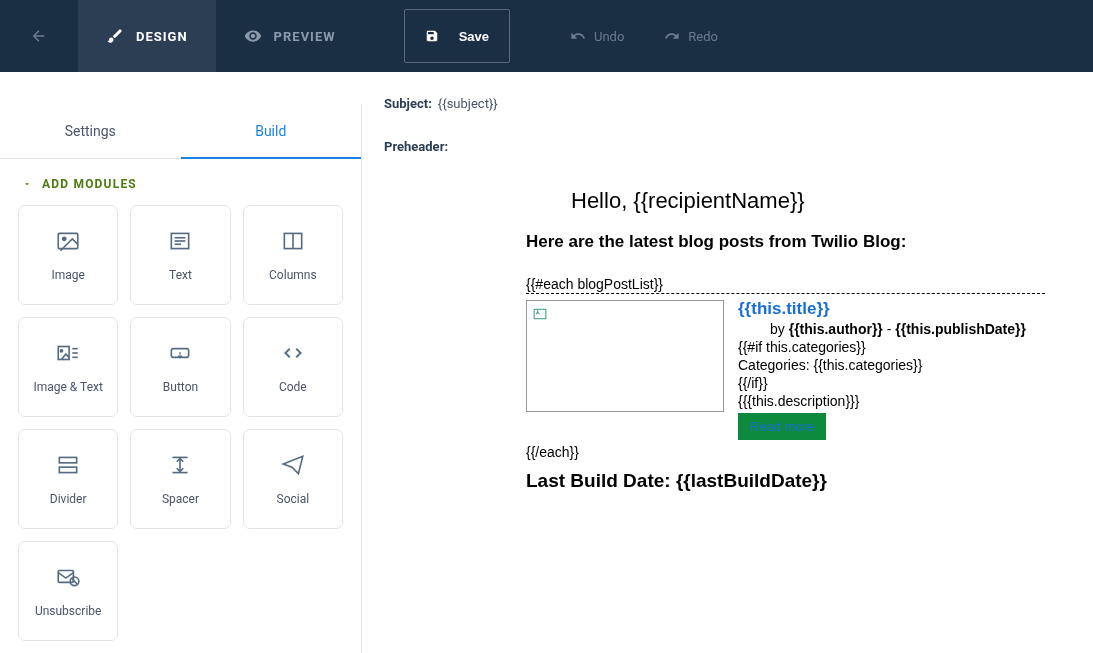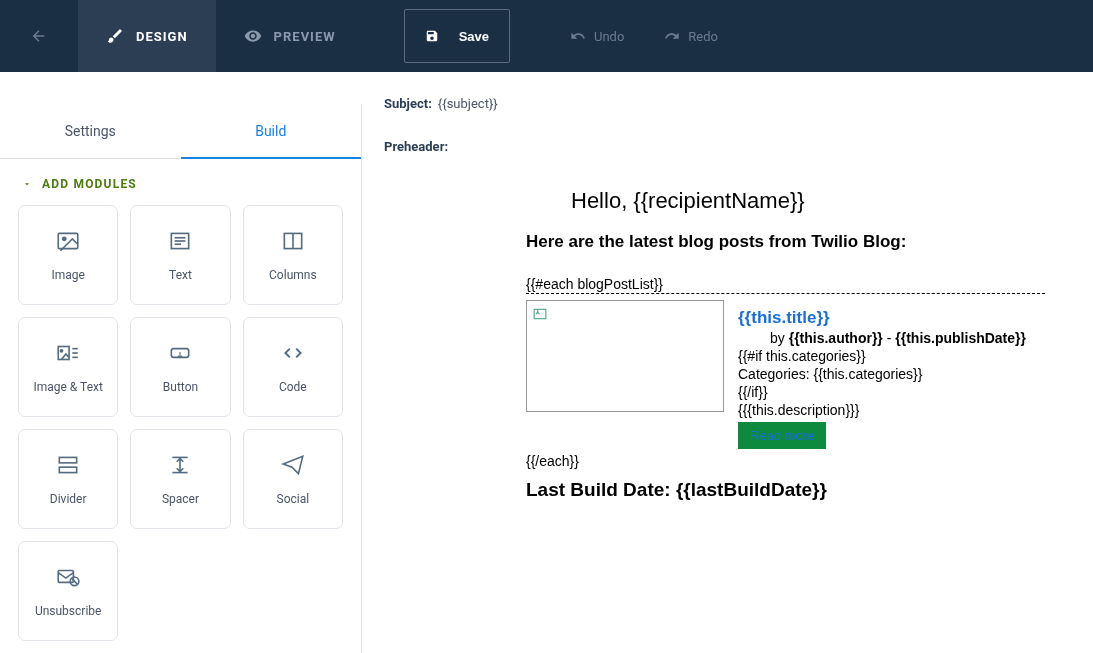--- a/index.html
+++ b/index.html
@@ -46,21 +46,21 @@
     
     .preview { padding: 16px 48px 20px 164px; font-family: Arial, Helvetica, sans-serif; color: #000; }
     .preview h1 { font-size: 22px; font-weight: 400; margin-bottom: 18px; margin-left: 45px; }
     .preview h2 { font-size: 17px; font-weight: 700; margin-bottom: 24px; }
     .preview h3 { font-size: 19px; font-weight: 700; margin-top: 10px; }
     .loop-open { font-size: 14px; border-bottom: 1px dashed #000; padding-bottom: 1px; margin-bottom: 6px; display: block; }
     .loop-close { font-size: 14px; margin-top: 4px; display: block; }
     .img-ph { width: 198px; height: 112px; border: 1px solid #999; padding: 6px; }
     .img-ph svg { width: 14px; height: 14px; }
     .post-block { }
-    .post-title { color: #1a6fd4; font-size: 17px; font-weight: 700; margin-top: 18px; }
+    .post-title { color: #1a6fd4; font-size: 17px; font-weight: 700; margin-top: 9px; }
     .post-meta { font-size: 14px; margin-top: 2px; margin-left: 32px; }
     .post-meta b { font-weight: 700; }
     .post-line { font-size: 14px; margin-top: 2px; }
     .read-btn { display: inline-block; background: #0d8a3e; color: #1a6fd4; font-size: 13px; padding: 6px 12px; margin-top: 4px; }
     .post-indent { margin-left: 212px; margin-top: -122px; }
   </style>
 </head>
 <body>
 
 <div class="topbar">

